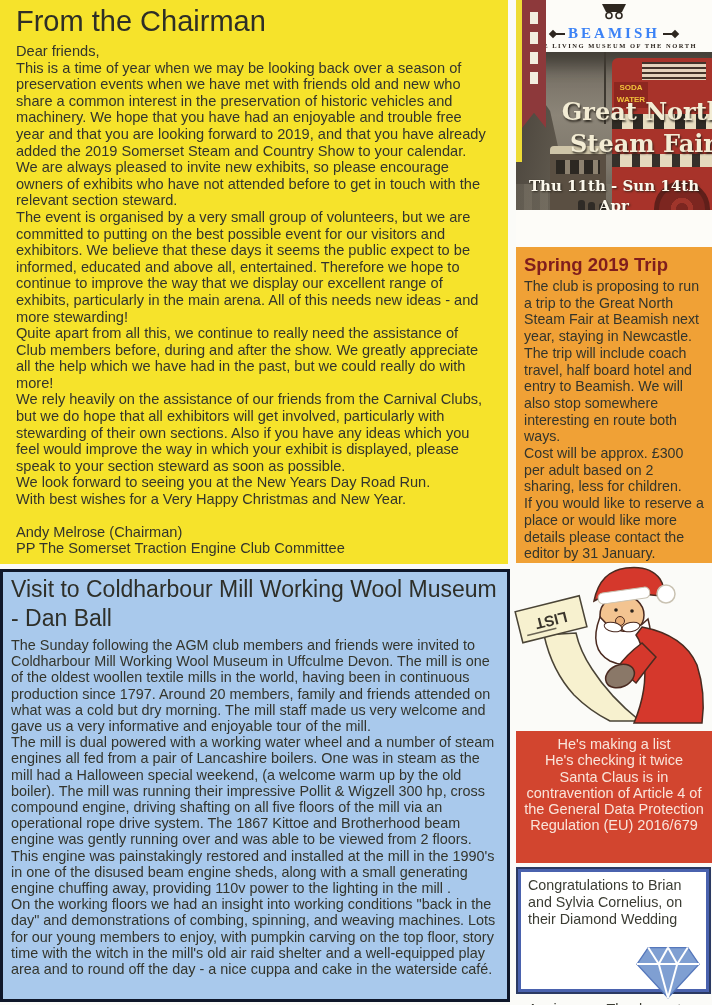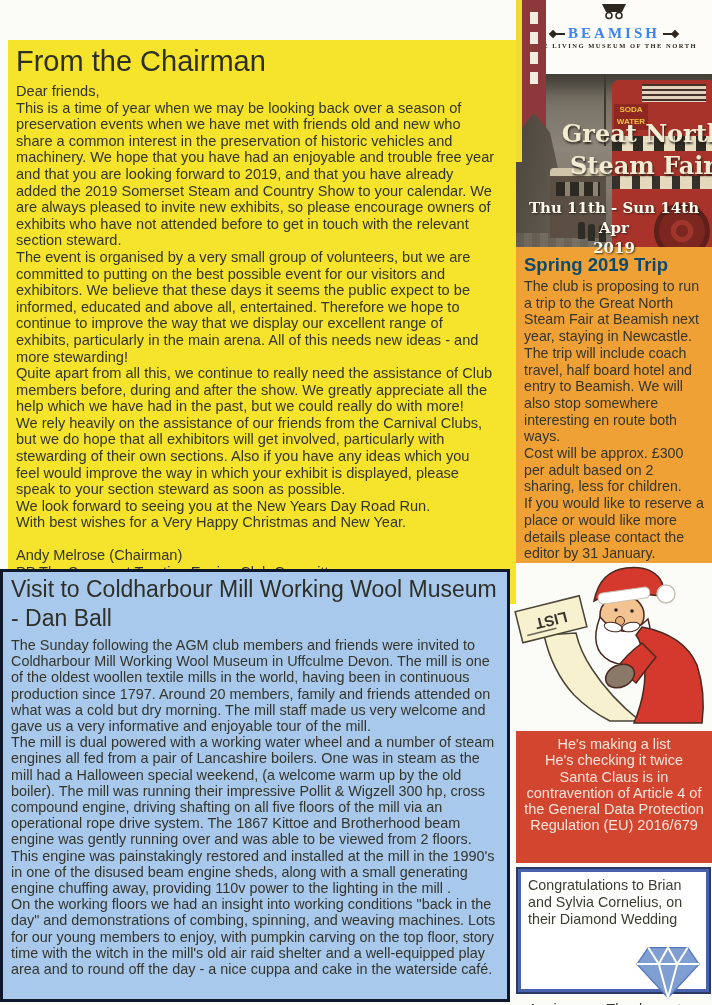--- a/index.html
+++ b/index.html
@@ -1,41 +1,41 @@
 <!DOCTYPE html>
 <html><head>
 <meta charset="utf-8">
 <style>
   html,body{margin:0;padding:0;background:#d8d8d8;}
   .page{position:relative;width:712px;height:1005px;background:#fbfbf8;overflow:hidden;
         font-family:"Liberation Sans",sans-serif;color:#34352c;}
 
   
-  .chairman{position:absolute;left:8px;top:0;width:508px;height:564px;background:#f6e32b;
-            box-sizing:border-box;padding:3px 20px 0 8px;margin-top:40px;}
+  .chairman{position:absolute;left:0;top:0;width:508px;height:564px;background:#f6e32b;
+            box-sizing:border-box;padding:3px 20px 0 16px;}
   .chairman h1{margin:0 0 3px 0;font-size:29px;line-height:37px;font-weight:400;color:#2e2f27;}
   .chairman p{margin:0;font-size:14.6px;line-height:16.6px;}
   .chairman .sig{margin-top:16px;}
 
   
   .poster{position:absolute;left:516px;top:0;width:196px;height:247px;background:#fdfcf8;}
   .poster-edge{position:absolute;left:0;top:0;width:6px;height:162px;background:#eedc35;z-index:2;}
   .ribbon{position:absolute;left:6px;top:0;width:24px;height:128px;background:#8d393b;z-index:3;
           clip-path:polygon(0 0,100% 0,100% 100%,50% 88%,0 100%);}
   .ribbon::after{content:"";position:absolute;left:8px;top:12px;width:8px;height:78px;
           background:repeating-linear-gradient(180deg,#f3ede0 0 12px,rgba(0,0,0,0) 12px 20px);}
   .poster-header{position:relative;height:62px;text-align:center;padding-top:2px;}
   .logo-name{font-family:"Liberation Serif",serif;font-weight:700;font-size:15px;
              letter-spacing:3px;color:#3b82f6;line-height:16px;}
   .logo-tagline{font-family:"Liberation Serif",serif;font-weight:700;font-size:6.5px;
              letter-spacing:1.5px;color:#2e2720;}
   .orn{display:inline-block;width:12px;height:2px;background:#2e2720;vertical-align:middle;position:relative;margin:0 3px;}
   .orn::after{content:"";position:absolute;top:-2px;width:6px;height:6px;background:#2e2720;transform:rotate(45deg);}
   .orn.l::after{left:-3px;} .orn.r::after{right:-3px;}
-  .poster-photo{position:absolute;left:0;top:74px;width:196px;height:185px;overflow:hidden;
+  .poster-photo{position:absolute;left:0;top:52px;width:196px;height:158px;overflow:hidden;
         background:linear-gradient(180deg,#6e685e,#8c8578 40%,#7d776b 72%,#5f5a50);
         box-shadow:inset 0 14px 18px rgba(30,28,22,.55);}
   .bldg{position:absolute;left:0;top:10px;width:62px;height:175px;
         background:linear-gradient(100deg,#49433b,#6b6457);clip-path:polygon(0 0,55% 28%,100% 100%,0 100%);}
   .pole{position:absolute;left:88px;top:0;width:2px;height:72px;background:#3e3931;}
   .tram{position:absolute;right:-6px;top:6px;width:106px;height:179px;background:#a8332a;border-radius:6px 6px 0 0;}
   .tram-dest{position:absolute;left:30px;top:4px;width:64px;height:18px;background:#ece4cc;
         background-image:repeating-linear-gradient(180deg,#3a342a 0 2px,rgba(0,0,0,0) 2px 5px);opacity:.9;}
   .tram-ad{position:absolute;left:2px;top:24px;width:34px;height:26px;background:#8d2720;
         color:#f2c13a;font-size:8px;font-weight:700;text-align:center;line-height:12px;}
@@ -55,21 +55,21 @@
   .poster-title{position:absolute;left:0;top:44px;width:100%;text-align:center;z-index:4;
         font-family:"DejaVu Serif",serif;font-weight:700;font-size:24px;line-height:32px;
         color:#f3ecd4;text-shadow:1px 2px 2px rgba(35,30,22,.85);margin-left:29px;}
   .poster-dates{position:absolute;left:0;top:124px;width:100%;text-align:center;z-index:4;
         font-family:"DejaVu Serif",serif;font-weight:700;font-size:15px;line-height:20px;
         color:#fcf8ec;text-shadow:1px 1px 2px rgba(35,30,22,.85);}
 
   
   .spring{position:absolute;left:516px;top:247px;width:196px;height:316px;background:#f0a136;
           box-sizing:border-box;padding:7px 5px 0 8px;}
-  .spring h2{margin:0 0 2px 0;font-size:18.5px;line-height:22px;font-weight:700;color:#0c4a6e;}
+  .spring h2{margin:0 0 2px 0;font-size:18.5px;line-height:22px;font-weight:700;color:#7f1d1d;}
   .spring p{margin:0;font-size:14.2px;line-height:16.7px;}
 
   
   .mill{position:absolute;left:0;top:569px;width:510px;height:433px;background:#a9c9ec;
         box-sizing:border-box;border:3px solid #0f172a;padding:3px 8px 0 8px;}
   .mill h2{margin:0 0 4px 0;font-size:23px;line-height:29px;font-weight:400;color:#2e2f29;}
   .mill p{margin:0;font-size:14.4px;line-height:16.2px;}
 
   
   .santa{position:absolute;left:514px;top:563px;width:198px;height:172px;z-index:5;}

